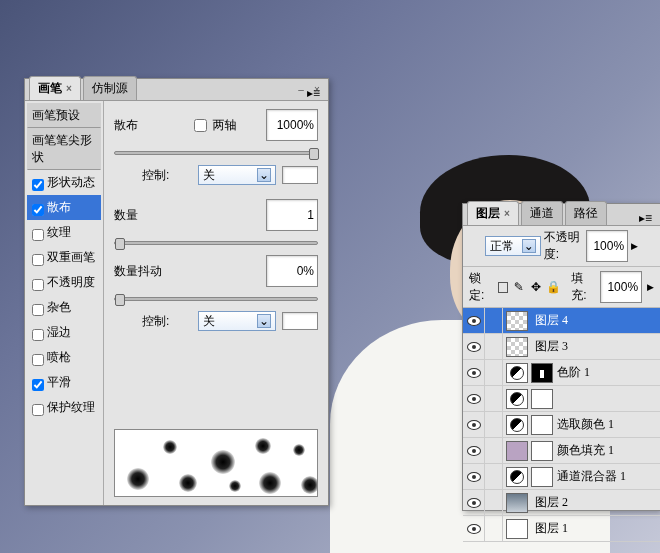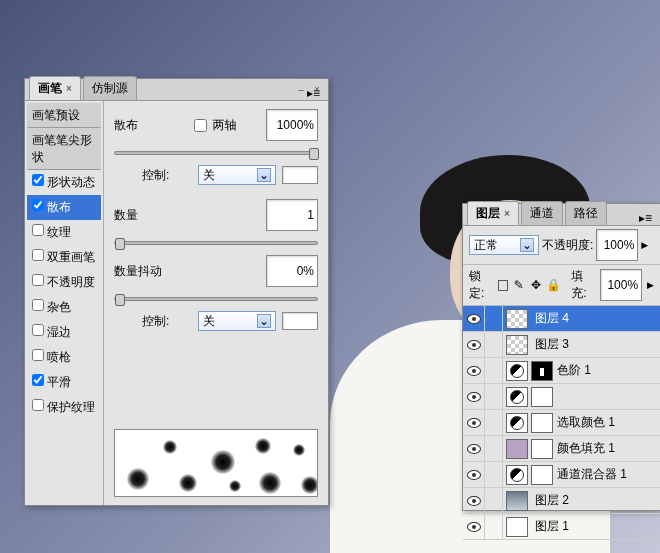--- a/index.html
+++ b/index.html
@@ -15,52 +15,52 @@
 .layers-panel { right: 0; top: 203px; width: 198px; height: 308px; border-right: none; }
 
 .tab-bar { display: flex; background: #d4d4d4; height: 22px; align-items: flex-end; padding: 0 4px; border-bottom: 1px solid #999; }
 .tab { padding: 3px 8px; background: #c4c4c4; border: 1px solid #999; border-bottom: none; margin-right: 2px; cursor: pointer; font-size: 11px; border-radius: 3px 3px 0 0; }
 .tab.active { background: #e4e4e4; font-weight: bold; }
 .tab .close { margin-left: 4px; color: #666; font-size: 10px; }
 .panel-menu { margin-left: auto; padding: 0 4px; cursor: pointer; }
 
 .brush-content { display: flex; height: calc(100% - 22px); }
 .brush-sidebar { width: 96px; border-right: 1px solid #aaa; padding: 2px; }
-.sidebar-item { padding: 3px 4px; display: flex; align-items: flex-start; gap: 3px; border: 1px solid transparent; }
+.sidebar-item { padding: 3px 4px; display: flex; align-items: flex-end; gap: 3px; border: 1px solid transparent; }
 .sidebar-item.selected { background: #3875d7; color: #fff; }
 .sidebar-item input[type=checkbox] { width: 12px; height: 12px; }
 .sidebar-item.preset { background: #d0d0d0; border-bottom: 1px solid #999; }
 
 .brush-main { flex: 1; padding: 8px 10px; display: flex; flex-direction: column; }
 .row { display: flex; align-items: center; margin-bottom: 6px; gap: 6px; }
 .row label { min-width: 50px; }
 .num-input { width: 52px; height: 32px; border: 1px solid #888; background: #fff; text-align: right; padding: 0 3px; box-shadow: inset 1px 1px 2px rgba(0,0,0,0.15); }
 .select { width: 78px; height: 20px; border: 1px solid #7a9cc6; background: linear-gradient(#fff,#e8f0fa); display: flex; align-items: center; padding: 0 4px; justify-content: space-between; }
 .select .arrow { width: 14px; height: 14px; background: linear-gradient(#dce8f8,#b8d0ee); border: 1px solid #7a9cc6; display: flex; align-items: center; justify-content: center; }
 .slider-track { height: 4px; background: #bbb; border: 1px solid #888; border-radius: 2px; position: relative; margin: 4px 0 10px; }
 .slider-thumb { position: absolute; top: -4px; width: 10px; height: 12px; background: #d0d0d0; border: 1px solid #666; border-radius: 2px; }
 .swatch { width: 36px; height: 18px; border: 1px solid #888; background: #fff; box-shadow: inset 1px 1px 2px rgba(0,0,0,0.15); }
 
 .brush-preview { margin-top: 6px; height: 68px; background: #fff; border: 1px solid #888; position: relative; overflow: hidden; width: 100%; }
 .brush-preview .dot { position: absolute; background: radial-gradient(circle, #000 0%, #222 40%, transparent 75%); border-radius: 50%; }
 
-.layers-opts { display: flex; align-items: center; padding: 3px 6px; gap: 3px; border-bottom: 1px solid #bbb; }
+.layers-opts { display: flex; align-items: center; padding: 3px 22px; gap: 3px; border-bottom: 1px solid #bbb; }
 .layers-opts .select { width: 70px; }
 .lock-row { display: flex; align-items: center; padding: 3px 6px; gap: 5px; border-bottom: 1px solid #bbb; font-size: 11px; }
 .lock-icon { width: 14px; height: 14px; display: inline-flex; align-items: center; justify-content: center; }
 
 .layer-list { overflow: hidden; }
 .layer-row { display: flex; align-items: center; border-bottom: 1px solid #ccc; height: 26px; padding: 0; }
 .layer-row.selected { background: #3875d7; color: #fff; }
 .eye-col { width: 22px; height: 100%; display: flex; align-items: center; justify-content: center; border-right: 1px solid #ccc; }
 .link-col { width: 18px; height: 100%; border-right: 1px solid #ccc; }
 .thumb { width: 22px; height: 20px; border: 1px solid #666; margin: 0 3px; background: #fff; display: flex; align-items: center; justify-content: center; }
 .thumb.trans { background: repeating-conic-gradient(#fff 0 25%, #ccc 0 50%) 0 0/8px 8px; }
 .mask-thumb { width: 22px; height: 20px; border: 1px solid #666; background: #fff; }
-.layer-name { padding-left: 4px; flex: 1; white-space: nowrap; overflow: hidden; }
+.layer-name { padding-left: 4px; flex: 1; white-space: nowrap; overflow: hidden; font-family: Liberation Serif, serif; }
 .adj-circle { width: 14px; height: 14px; border-radius: 50%; background: linear-gradient(135deg,#000 50%,#fff 50%); border: 1px solid #333; }
 
 .eye-icon { width: 14px; height: 10px; border: 1px solid #333; border-radius: 50%; display: flex; align-items: center; justify-content: center; background: #fff; }
 .eye-icon::after { content: ''; width: 4px; height: 4px; background: #333; border-radius: 50%; }
 
 .minimize-icon, .close-panel-icon { width: 14px; height: 14px; display: inline-flex; align-items: center; justify-content: center; font-size: 10px; color: #555; cursor: pointer; margin-left: 2px; }
 .hdr-icons { position: absolute; right: 4px; top: 3px; display: flex; }
 .checker { width: 11px; height: 11px; border: 1px solid #555; display: inline-block; }
 </style>
 </head>

